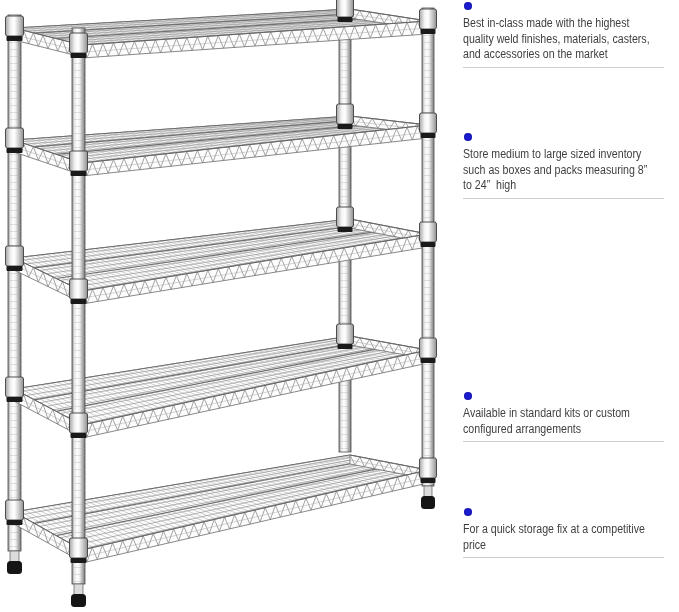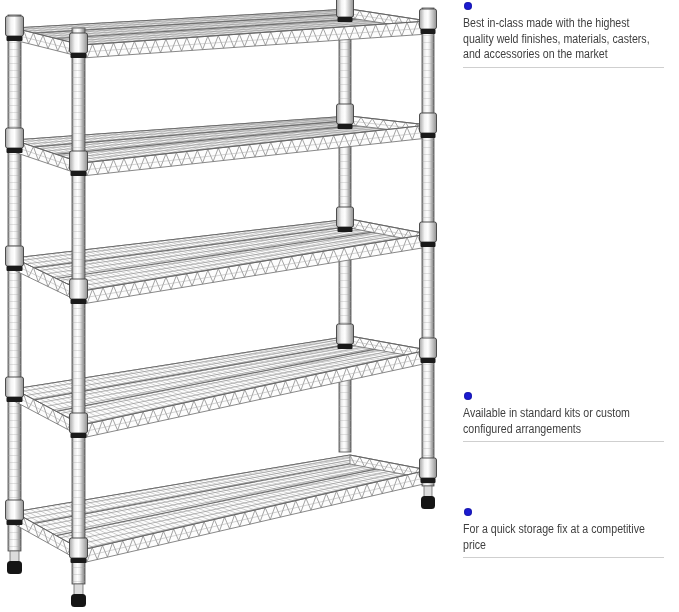--- a/index.html
+++ b/index.html
@@ -190,20 +190,27 @@
   <div class="features">
 
     <div class="feature" style="top:2px">
       <span class="dot" style="background: rgb(27, 27, 210);"></span>
       <div class="ftext" style="color: rgb(63, 63, 63);">Best in-class made with the highest
 quality weld finishes, materials, casters,
 and accessories on the market</div>
       <div class="fdivider" style="background: rgb(207, 207, 207);"></div>
     </div>
 
+    <div class="feature" style="top:133px">
+      <span class="dot" style="background: rgb(27, 27, 210);"></span>
+      <div class="ftext" style="color: rgb(63, 63, 63);">Store medium to large sized inventory
+such as boxes and packs measuring 8”
+to 24”&nbsp; high</div>
+      <div class="fdivider" style="background: rgb(207, 207, 207);"></div>
+    </div>
 
 
     <div class="feature" style="top:392px">
       <span class="dot" style="background: rgb(27, 27, 210);"></span>
       <div class="ftext" style="color: rgb(63, 63, 63);">Available in standard kits or custom
 configured arrangements</div>
       <div class="fdivider" style="background: rgb(207, 207, 207);"></div>
     </div>
 
     <div class="feature" style="top:508px">

